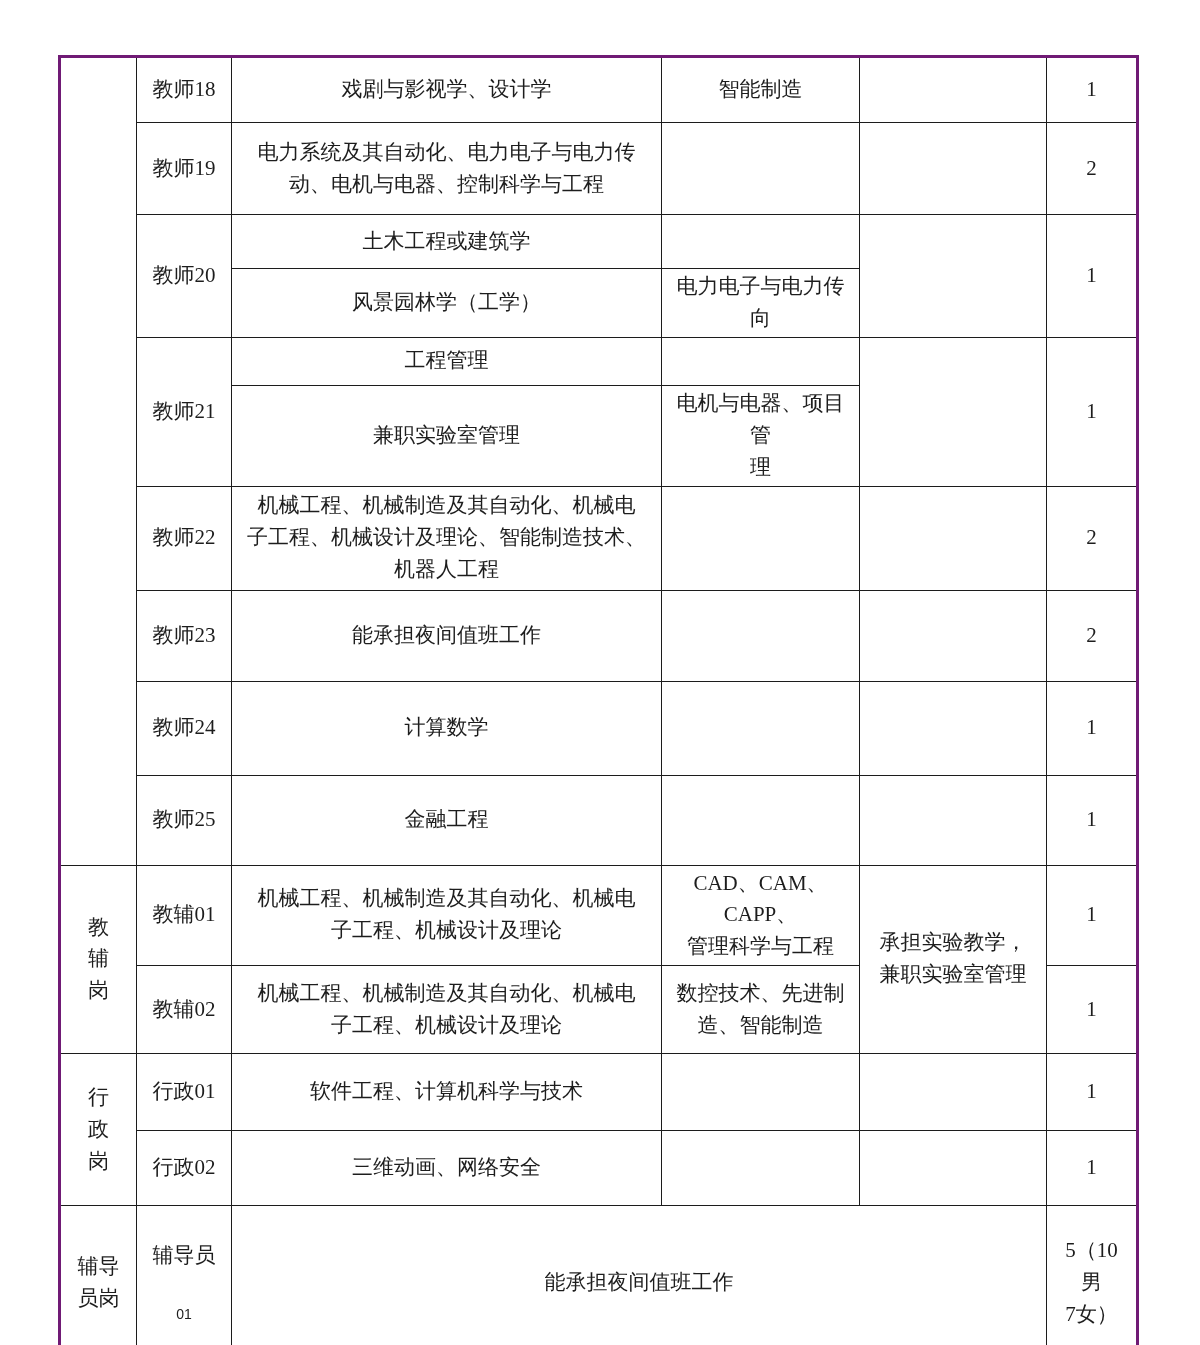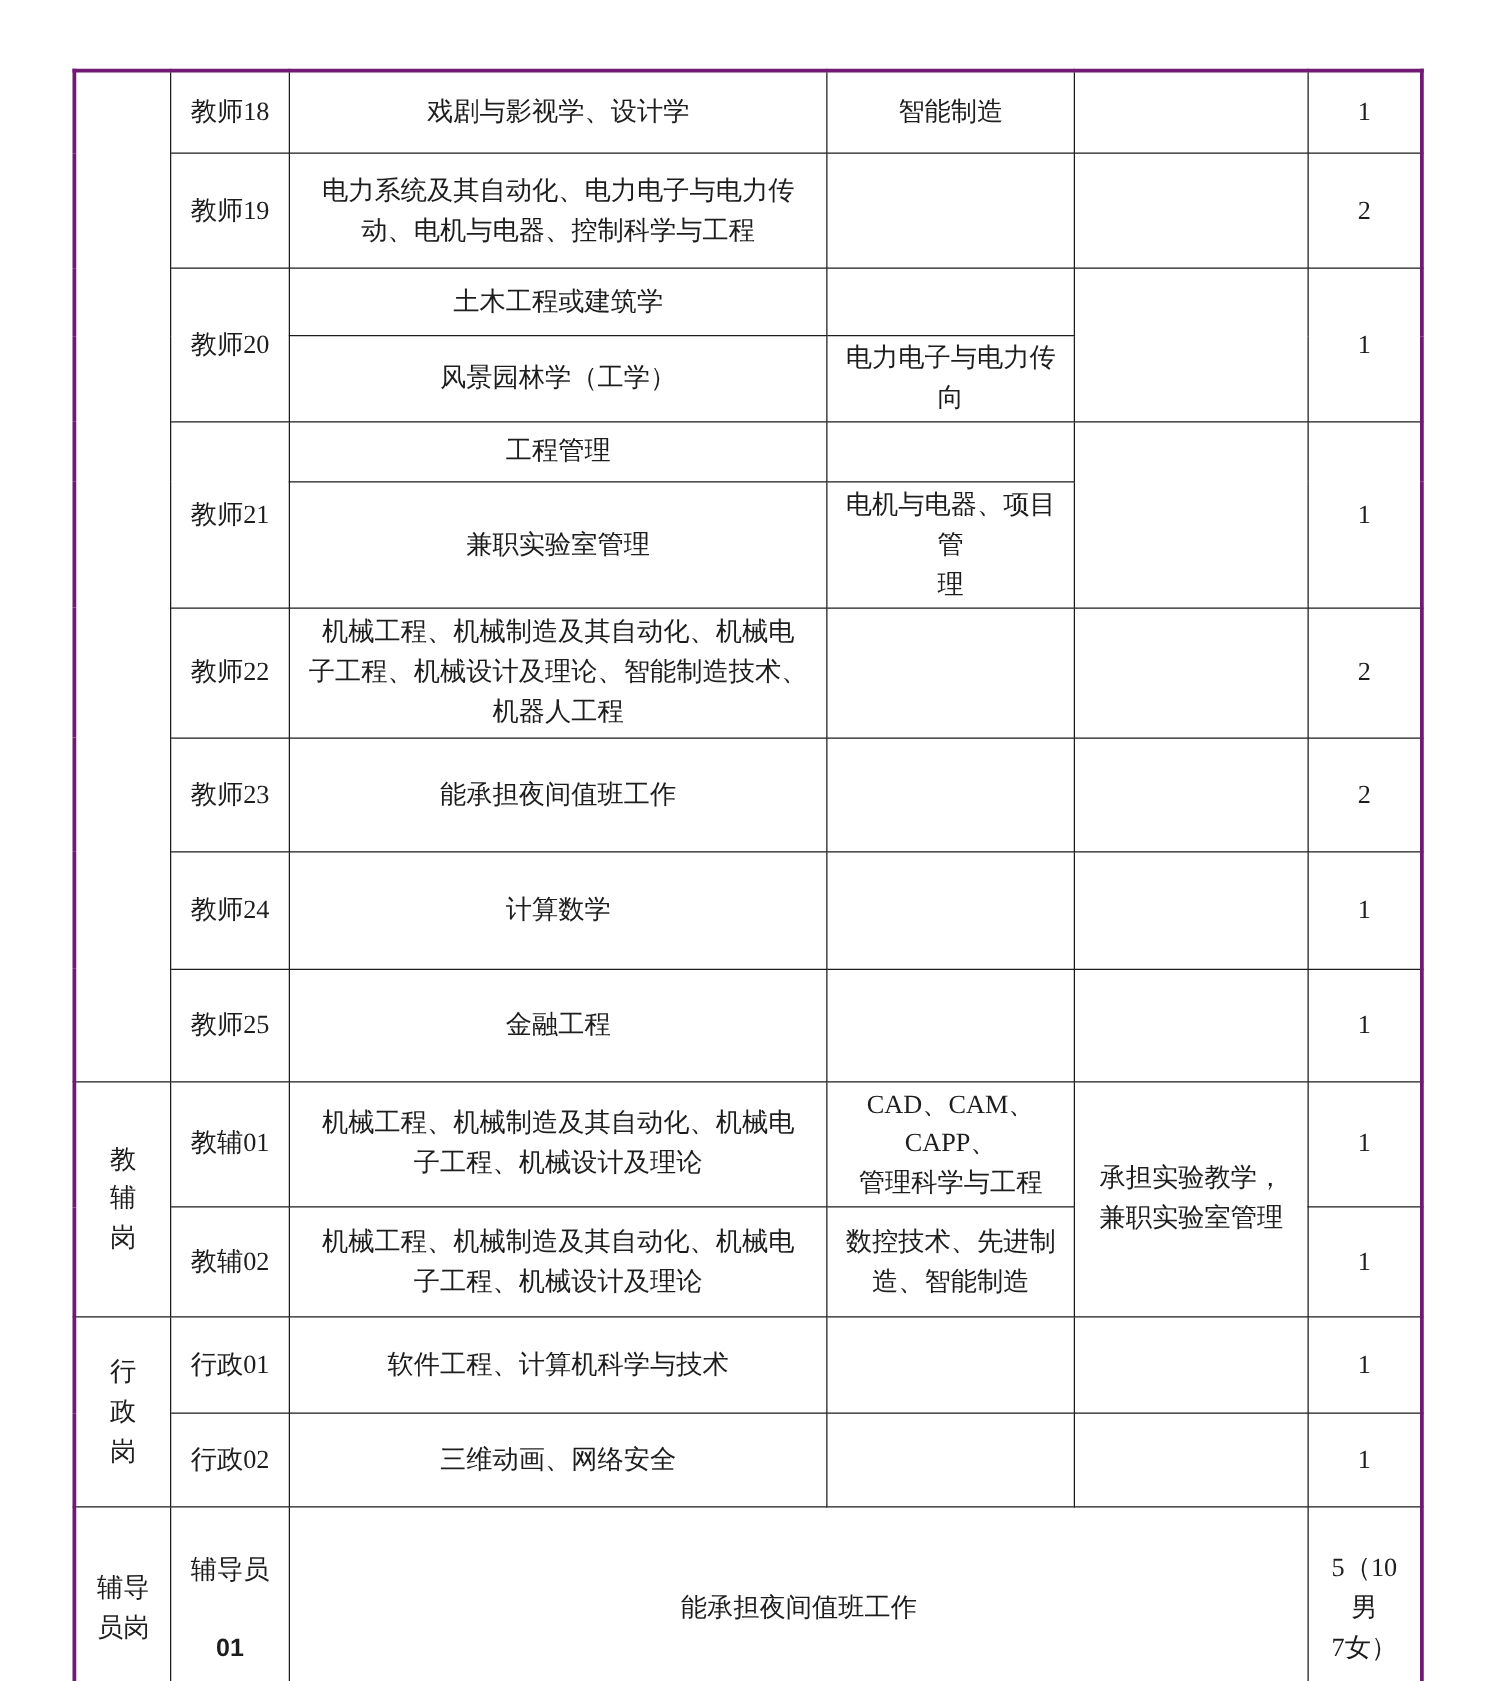--- a/index.html
+++ b/index.html
@@ -45,22 +45,22 @@
   col.c-cnt   { width: 91px;  }
 
   td.ta-left { text-align: left; padding-left: 7px; }
   td.count   { font-size: 20px; }
   td.cat     { line-height: 1.7; }
 
   
   td.bt-thick { border-top: 3px solid #161616; }
   .pos-two-line .line2 {
     font-family: "Liberation Sans", "DejaVu Sans", sans-serif;
-    font-weight: bold;
-    font-size: 20px;
+    font-weight: normal;
+    font-size: 14px;
   }
 </style>
 </head>
 <body>
 
 <div class="page">
   <table class="recruit">
     <colgroup>
       <col class="c-cat">
         <col class="c-pos">

